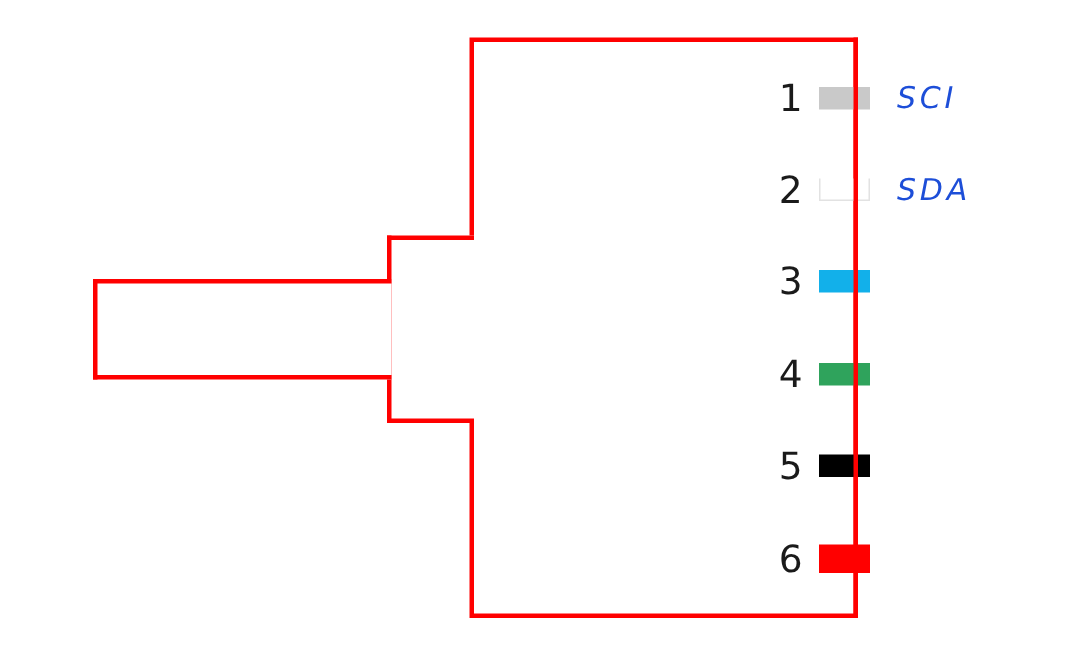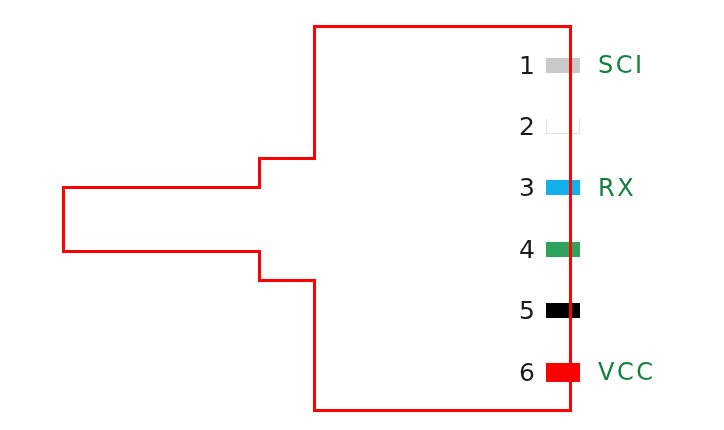--- a/index.html
+++ b/index.html
@@ -116,27 +116,28 @@
   }
 
   .pin-swatch.hollow {
     background: #ffffff;
     border: 1px solid #e2e2e2;
     border-top: none;
   }
 
   .pin-label {
     flex: 1 1 auto;
-    font-size: 24px;
+    font-size: 20px;
     line-height: 1;
-    color: #15803d;
+    color: #1d4ed8;
     letter-spacing: 2.5px;
     font-family: "DejaVu Sans", sans-serif;
     padding-left: 8px;
     white-space: nowrap;
+    font-style: italic;
   }
 </style>
 </head>
 <body>
 
 <div id="diagram-canvas">
 
   <div class="outline" id="module-body"></div>
   <div class="outline" id="connector-neck"></div>
   <div class="outline" id="cable-shaft"></div>
@@ -147,44 +148,43 @@
         <div class="pin-swatch-slot">
           <div class="pin-swatch" style="background: rgb(201, 201, 201);"></div>
         </div>
         <div class="pin-label">SCI</div>
       </div>
       <div class="pin-row" style="top: 109.4px;">
         <div class="pin-number">2</div>
         <div class="pin-swatch-slot">
           <div class="pin-swatch hollow"></div>
         </div>
+        <div class="pin-label">SDA</div>
       </div>
       <div class="pin-row" style="top: 170.8px;">
         <div class="pin-number">3</div>
         <div class="pin-swatch-slot">
           <div class="pin-swatch" style="background: rgb(18, 176, 234);"></div>
         </div>
-        <div class="pin-label">RX</div>
       </div>
       <div class="pin-row" style="top: 232.2px;">
         <div class="pin-number">4</div>
         <div class="pin-swatch-slot">
           <div class="pin-swatch" style="background: rgb(47, 163, 92);"></div>
         </div>
       </div>
       <div class="pin-row" style="top: 293.6px;">
         <div class="pin-number">5</div>
         <div class="pin-swatch-slot">
           <div class="pin-swatch" style="background: rgb(0, 0, 0);"></div>
         </div>
       </div>
       <div class="pin-row" style="top: 355px;">
         <div class="pin-number">6</div>
         <div class="pin-swatch-slot">
           <div class="pin-swatch tall" style="background: rgb(255, 0, 0);"></div>
         </div>
-        <div class="pin-label">VCC</div>
       </div>
     </div>
 
   <div class="outline" id="body-right-edge"></div>
 
 </div>
 
 </body></html>

